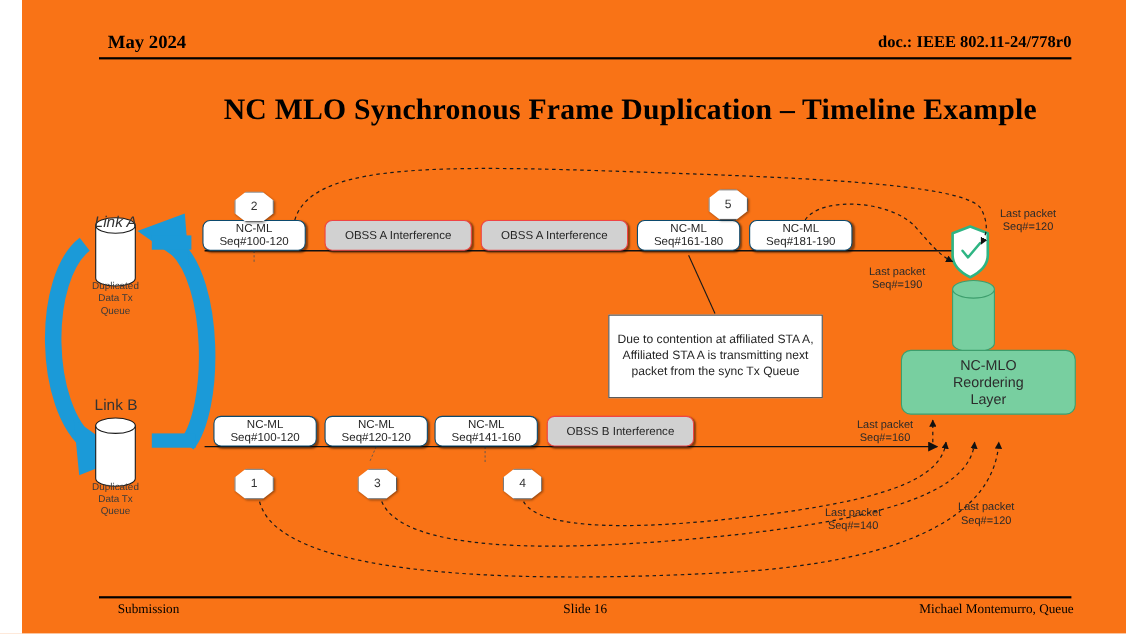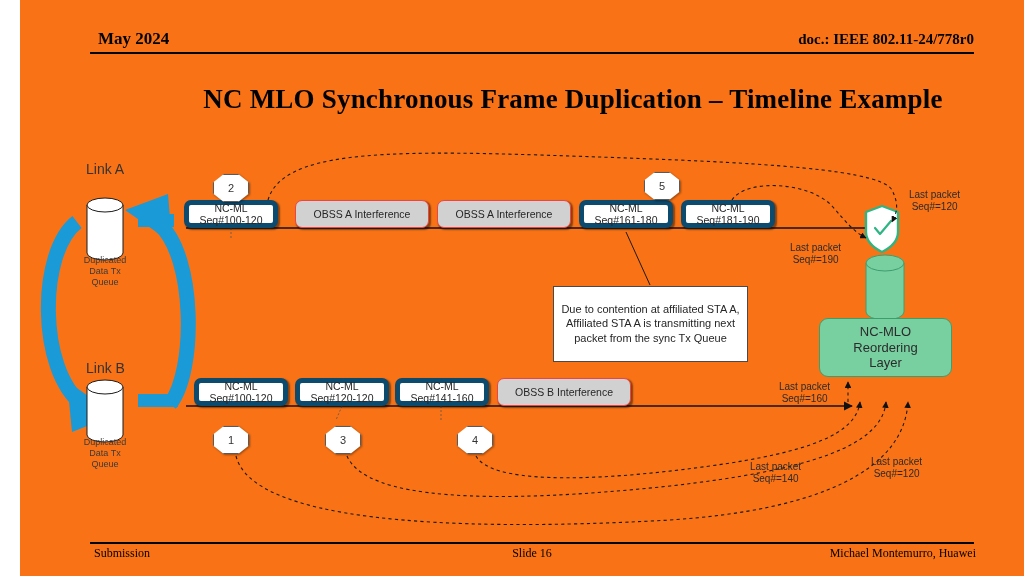--- a/index.html
+++ b/index.html
@@ -54,21 +54,21 @@
     position: absolute; left: 70px; top: 542px;
     width: 884px; height: 0;
     border-top: 2px solid #000;
   }
   .ftr {
     position: absolute; top: 546px;
     font-family: "Liberation Serif", serif;
     font-size: 12px; color: #000;
     white-space: nowrap;
   }
-  .ftr-left   { left: 74px; }
+  .ftr-left   { left: 87px; }
   .ftr-center { left: 0; width: 1024px; text-align: center; }
   .ftr-right  { right: 68px; }
 
   
   .diagram {
     position: absolute; left: 0; top: 0;
     width: 1024px; height: 576px;
   }
 
   
@@ -78,21 +78,21 @@
     display: flex;
     flex-direction: column;
     align-items: center;
     justify-content: center;
     text-align: center;
     font-size: 10.5px;
     line-height: 1.18;
     color: #262626;
   }
   .frame-box {
-    border: 5px solid #0c4a6e;
+    border: 1px solid #0c4a6e;
     border-radius: 7px;
     background: #ffffff;
     box-shadow: 1.5px 1.5px 1.6px rgba(0,0,0,.45);
     height: 28px;
   }
   .frame-box.gray {
     background: #d1d1d1;
     border: 1px solid #ef4444;
   }
   .frame-box .l1, .frame-box .l2 { display:block; white-space: nowrap; }
@@ -260,21 +260,21 @@
       <path d="M 828,402 L 828,382" marker-end="url(#arrowDash)"></path>
     </g>
 
     <g stroke="#555" stroke-width="0.8" stroke-dasharray="2,2" fill="none">
       <line x1="211" y1="228" x2="211" y2="240"></line>
       <line x1="322" y1="406" x2="316" y2="420"></line>
       <line x1="421" y1="406" x2="421" y2="420"></line>
     </g>
   </svg>
 
-  <div class="link-label" style="left:66px; top:161px;">Link A</div>
+  <div class="link-label" style="left:66px; top:193px;font-style:italic;">Link A</div>
   <div class="queue-caption" style="left:48px; top:255px;">
     <div>Duplicated</div>
     <div>Data Tx</div>
     <div>Queue</div>
   </div>
 
   <div class="link-label" style="left:66px; top:360px;">Link B</div>
   <div class="queue-caption" style="left:48px; top:437px;">
     <div>Duplicated</div>
     <div>Data Tx</div>
@@ -337,21 +337,21 @@
     </div>
   </div>
   <div class="octagon-wrap" style="left:624px; top:172px;">
     <div class="node octagon" style="left:0; top:0;">
       <span>5</span>
     </div>
   </div>
 
   <div class="callout" style="left:533px; top:286px; width:195px; height:76px;">Due to contention at affiliated STA A, Affiliated STA A is transmitting next packet from the sync Tx Queue</div>
 
-  <div class="reorder-box" style="left:799px; top:318px; width:133px; height:59px;">
+  <div class="reorder-box" style="left:799px; top:318px; width:159px; height:59px;">
     <span>NC-MLO</span>
     <span>Reordering</span>
     <span>Layer</span>
   </div>
 
   <div class="pkt-label" style="left:889px; top:189px;">
     <div>Last packet</div>
     <div>Seq#=120</div>
   </div>
 
@@ -371,15 +371,15 @@
   </div>
 
   <div class="pkt-label" style="left:851px; top:456px;">
     <div>Last packet</div>
     <div>Seq#=120</div>
   </div>
 
   <div class="ftr-rule"></div>
   <div class="ftr ftr-left">Submission</div>
   <div class="ftr ftr-center">Slide 16</div>
-  <div class="ftr ftr-right">Michael Montemurro, Huawei</div>
+  <div class="ftr ftr-right">Michael Montemurro, Queue</div>
 
 </div>
 
 </body></html>

